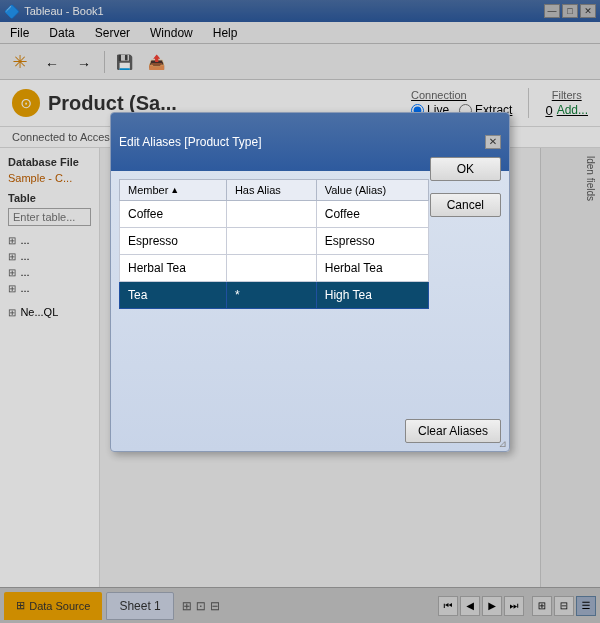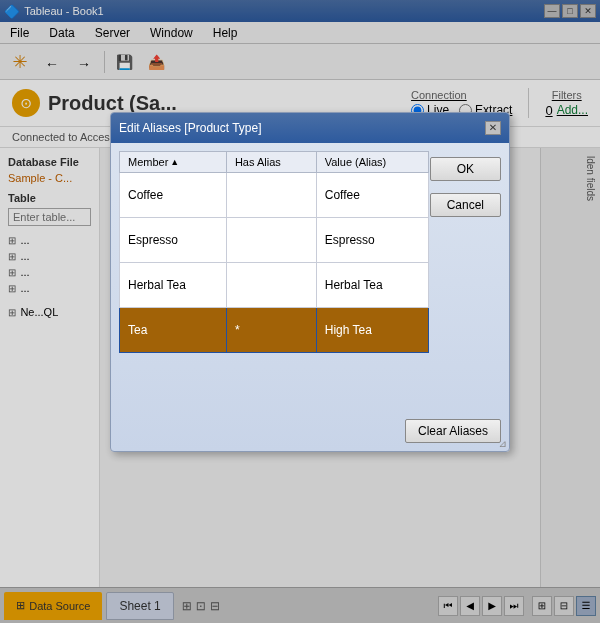--- a/index.html
+++ b/index.html
@@ -254,21 +254,21 @@
       border: 1px solid #8a9ab5;
       border-radius: 4px;
       box-shadow: 3px 3px 8px rgba(0,0,0,0.3);
       width: 400px;
       min-height: 340px;
       position: relative;
     }
     .dialog-titlebar {
       background: linear-gradient(to bottom, #4a6fa5, #2d5a9e);
       color: white;
-      padding: 8px 8px;
+      padding: 22px 8px;
       border-radius: 3px 3px 0 0;
       display: flex;
       align-items: center;
       justify-content: space-between;
       font-size: 12px;
     }
     .dialog-close {
       width: 16px; height: 14px;
       background: #c0c0c0;
       border: 1px solid #888;
@@ -288,24 +288,24 @@
     .dialog-table th {
       background: #e8ecf4;
       border: 1px solid #b0b8c8;
       padding: 4px 8px;
       text-align: left;
       font-weight: normal;
       font-size: 11px;
     }
     .dialog-table td {
       border: 1px solid #c8ccd8;
-      padding: 15px 8px;
+      padding: 6px 8px;
     }
     .dialog-table tr.selected {
-      background: #a16207;
+      background: #0c4a6e;
       color: white;
     }
     .dialog-table tr.selected td {
       border-color: #2050a0;
     }
     .dialog-buttons {
       position: absolute;
       right: 8px;
       top: 36px;
       display: flex;

